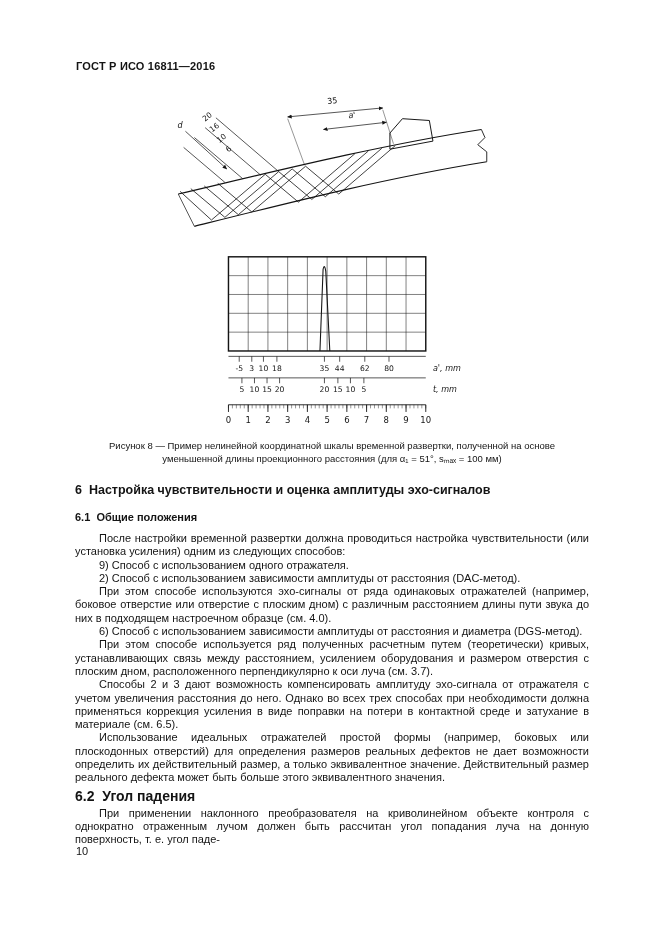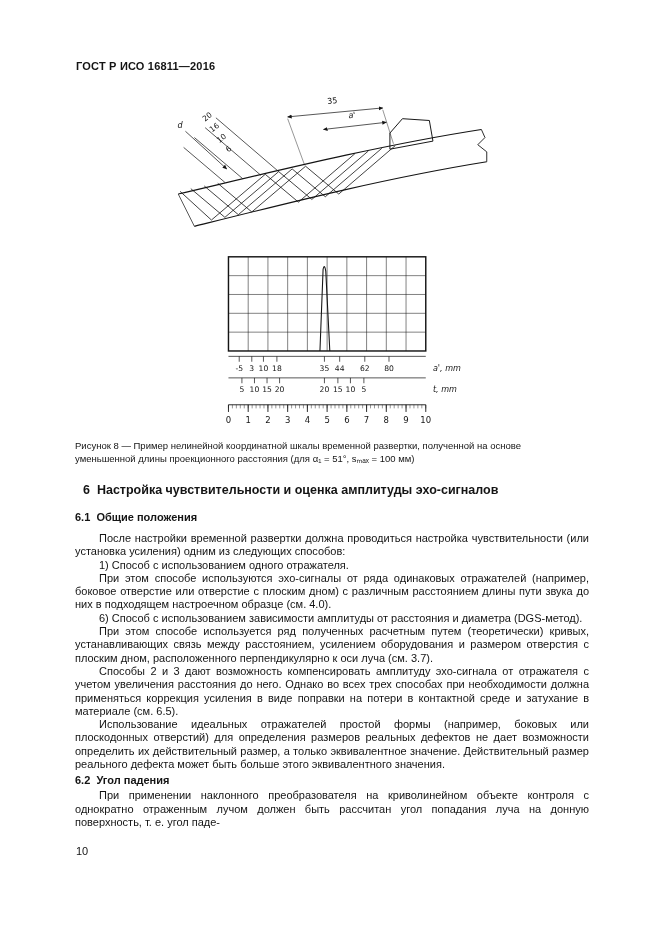--- a/index.html
+++ b/index.html
@@ -3,24 +3,24 @@
 <meta charset="utf-8">
 <style>
   * { margin:0; padding:0; box-sizing:border-box; }
   html,body { width:661px; height:936px; background:#ffffff; }
   body { font-family:"Liberation Sans", sans-serif; color:#141414; position:relative; overflow:hidden; }
   .doc-header { position:absolute; left:76px; top:60px; font-size:11px; font-weight:bold; letter-spacing:.2px; }
   .content { position:absolute; left:75px; top:88px; width:514px; }
   .figure-wrap { text-align:center; margin-top:2px; }
   svg.diagram { display:inline-block; }
   svg text { font-family:"DejaVu Sans", sans-serif; fill:#141414; }
-  .caption { font-size:9.5px; margin-top:6px; line-height:13px; }
-  .h-section { font-size:12.5px; font-weight:bold; margin:18px 8px 14px; }
+  .caption { font-size:9.5px; text-align:center; margin-top:6px; line-height:13px; }
+  .h-section { font-size:12.5px; font-weight:bold; margin:18px 0 14px; }
   .h-sub { font-size:11px; font-weight:bold; margin:10px 0 9px; }
-  .h-sub2 { font-size:11px; font-weight:bold; margin:3px 0 3px; }
+  .h-sub2 { font-size:14px; font-weight:bold; margin:3px 0 3px; }
   .body-text p { font-size:11px; line-height:13.3px; text-align:justify; text-indent:24px; }
   .page-number { position:absolute; left:76px; top:845px; font-size:11px; }
 </style>
 </head>
 <body>
 
 <div class="doc-header">ГОСТ Р ИСО 16811—2016</div>
 
 <div class="content">
 
@@ -214,21 +214,22 @@
   <div class="caption">
     <div>Рисунок 8 — Пример нелинейной координатной шкалы временной развертки, полученной на основе</div>
     <div>уменьшенной длины проекционного расстояния (для α₁ = 51°, sₘₐₓ = 100 мм)</div>
   </div>
 
   <div class="body-text">
     <div class="h-section">6&nbsp; Настройка чувствительности и оценка амплитуды эхо-сигналов</div>
     <div class="h-sub">6.1&nbsp; Общие положения</div>
 
     <p>После настройки временной развертки должна проводиться настройка чувствительности (или установка усиления) одним из следующих способов:</p>
-    <p>1) Способ с использованием одного отражателя.</p>
+    <p>9) Способ с использованием одного отражателя.</p>
+    <p>2) Способ с использованием зависимости амплитуды от расстояния (DAC-метод).</p>
     <p>При этом способе используются эхо-сигналы от ряда одинаковых отражателей (например, боковое отверстие или отверстие с плоским дном) с различным расстоянием длины пути звука до них в подходящем настроечном образце (см. 4.0).</p>
     <p>6) Способ с использованием зависимости амплитуды от расстояния и диаметра (DGS-метод).</p>
     <p>При этом способе используется ряд полученных расчетным путем (теоретически) кривых, устанавливающих связь между расстоянием, усилением оборудования и размером отверстия с плоским дном, расположенного перпендикулярно к оси луча (см. 3.7).</p>
     <p>Способы 2 и 3 дают возможность компенсировать амплитуду эхо-сигнала от отражателя с учетом увеличения расстояния до него. Однако во всех трех способах при необходимости должна применяться коррекция усиления в виде поправки на потери в контактной среде и затухание в материале (см. 6.5).</p>
     <p>Использование идеальных отражателей простой формы (например, боковых или плоскодонных отверстий) для определения размеров реальных дефектов не дает возможности определить их действительный размер, а только эквивалентное значение. Действительный размер реального дефекта может быть больше этого эквивалентного значения.</p>
 
     <div class="h-sub2">6.2&nbsp; Угол падения</div>
     <p>При применении наклонного преобразователя на криволинейном объекте контроля с однократно отраженным лучом должен быть рассчитан угол попадания луча на донную поверхность, т. е. угол паде-</p>
   </div>
 

